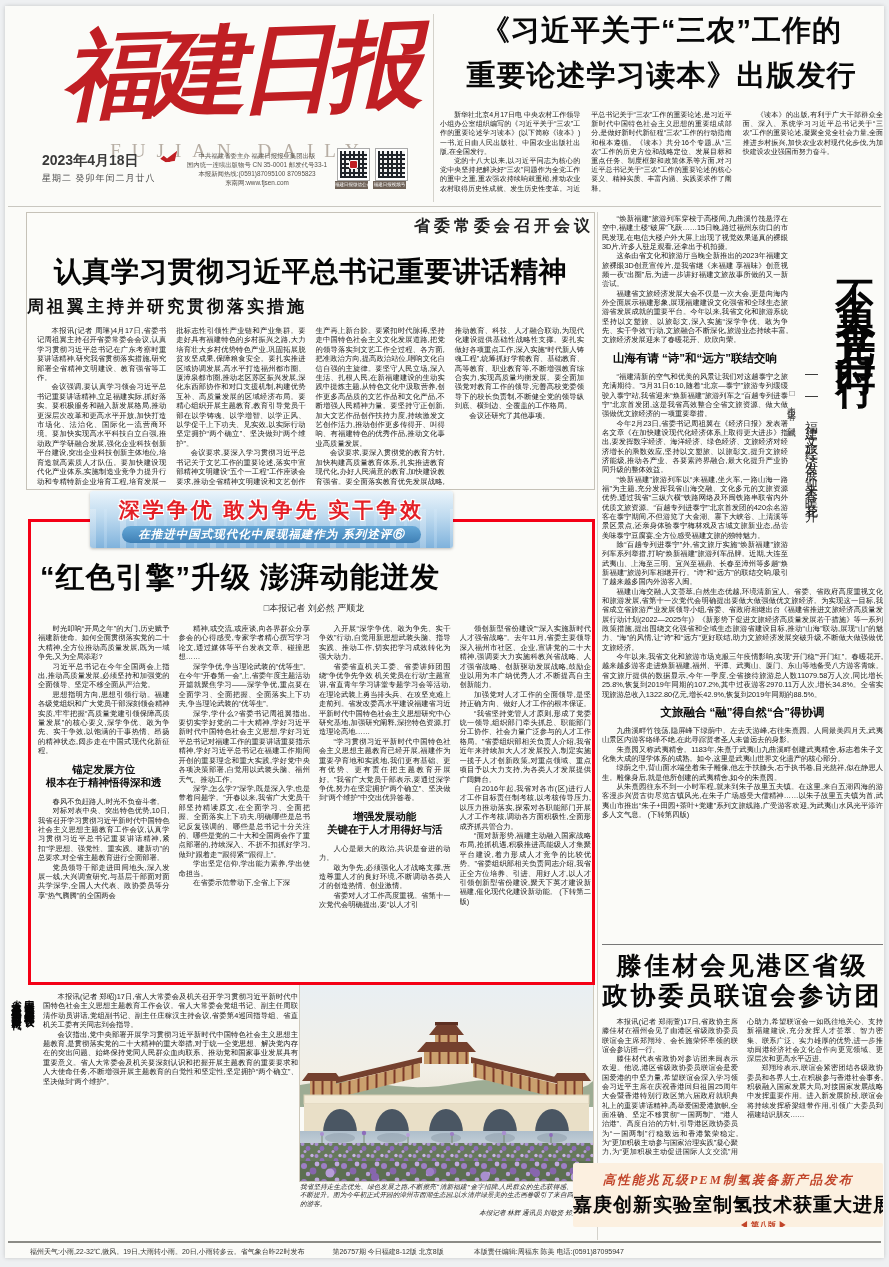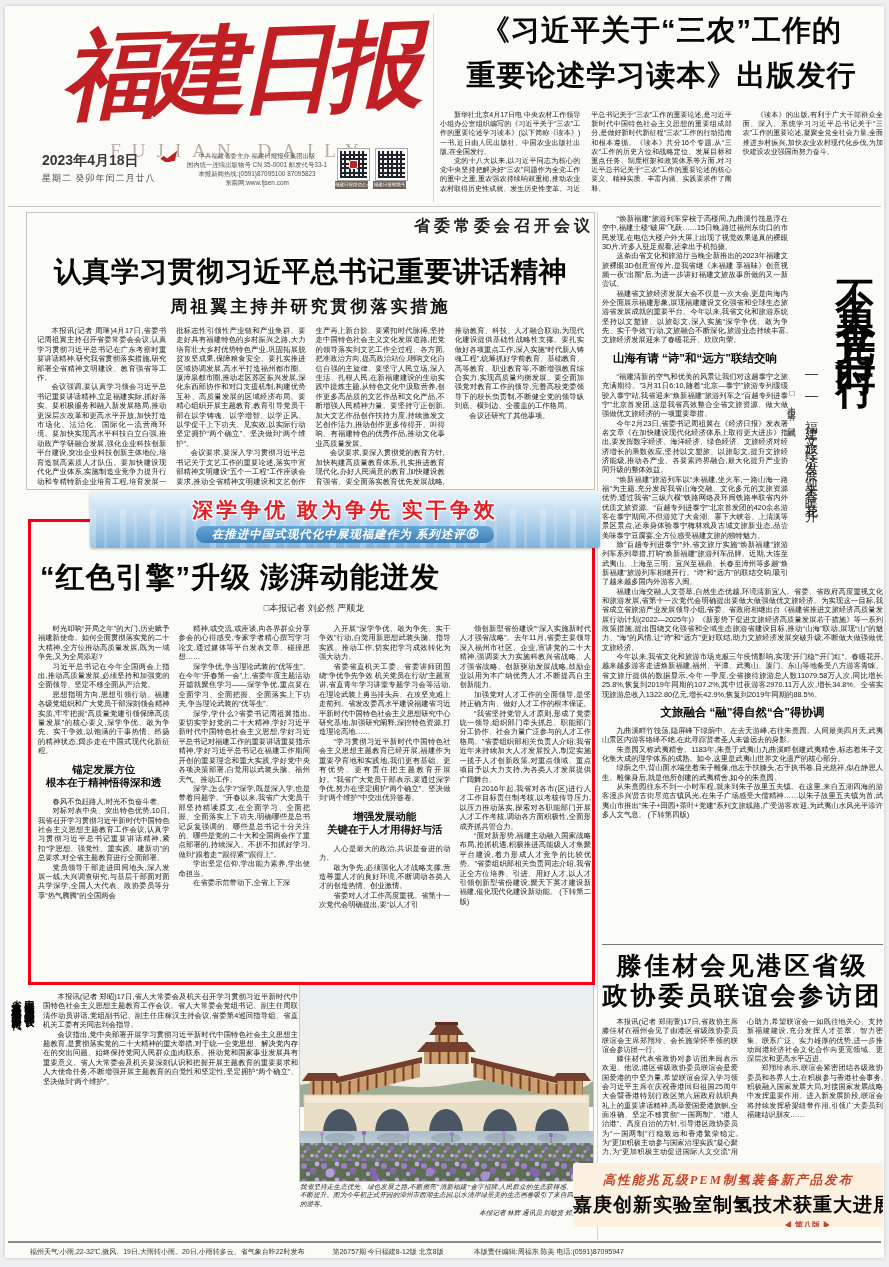--- a/index.html
+++ b/index.html
@@ -38,28 +38,28 @@
   .tr-headline{position:absolute;left:440px;top:8px;width:443px;text-align:center;
     font-weight:900;font-size:29px;line-height:45px;letter-spacing:1px;color:#090909;white-space:nowrap;}
   .tr-body{position:absolute;left:440px;top:110px;width:443px;height:92px;overflow:hidden;
     column-count:3;column-gap:11px;column-fill:auto;}
   .tr-body .para{font-size:7px;line-height:9.2px;}
 
   
   .meet-box{position:absolute;left:26px;top:212px;width:567px;height:276px;border:1px solid #c6c2b8;background:#fcfcf9;}
   .meet-kicker{margin-top:3px;text-align:right;font-size:16px;font-weight:700;letter-spacing:4px;color:#222;}
   .meet-headline{margin-top:16px;text-align:center;font-size:28px;font-weight:900;letter-spacing:0.5px;color:#050505;white-space:nowrap;}
-  .meet-subhead{margin-top:4px;text-align:center;font-family:"Liberation Serif",serif;
+  .meet-subhead{margin-top:4px;font-family:"Liberation Serif",serif;
     font-weight:700;font-size:17px;letter-spacing:3px;color:#111;}
   .meet-body{margin:8px 10px 0 10px;height:162px;overflow:hidden;column-count:4;column-gap:10px;column-fill:auto;}
 
   
   .anno-box{position:absolute;left:28px;top:519px;width:561px;height:460px;
     border:3.5px solid #f40016;z-index:6;pointer-events:none;}
-  .banner{position:absolute;left:90px;top:491px;width:510px;height:57px;z-index:7;
+  .banner{position:absolute;left:90px;top:491px;width:363px;height:57px;z-index:7;
     background:linear-gradient(180deg,#eaf4fb 0%,#bedaef 45%,#7fb2dc 100%);
     border-radius:3px;box-shadow:0 1px 3px rgba(0,0,0,.25);text-align:center;overflow:hidden;}
   .banner:before{content:"";position:absolute;left:0;top:18px;width:100%;height:39px;opacity:.25;
     background:repeating-linear-gradient(90deg,#ffffff 0 6px,transparent 6px 14px,#dceefc 14px 17px,transparent 17px 30px);}
   .banner-l1{position:relative;margin-top:5px;font-size:21px;font-weight:900;letter-spacing:3px;color:#e31f26;
     text-shadow:-1px -1px 0 #fff,1px -1px 0 #fff,-1px 1px 0 #fff,1px 1px 0 #fff,0 0 3px #fff;white-space:nowrap;}
   .banner-l2{position:relative;display:inline-block;margin-top:2px;padding:1px 16px;border-radius:10px;
     background:linear-gradient(180deg,#66a9d8,#3e7fb5);color:#fff;font-size:11.5px;font-weight:700;
     font-family:"Liberation Serif",serif;font-style:italic;letter-spacing:1px;white-space:nowrap;}
   .re-headline{position:absolute;left:40px;top:558px;width:548px;
@@ -99,21 +99,21 @@
     font-size:25px;line-height:30px;letter-spacing:3px;color:#080808;white-space:nowrap;}
   .hk-body{margin-top:6px;height:142px;overflow:hidden;column-count:2;column-gap:9px;column-fill:auto;}
   .hk-body .para{font-size:7.2px;line-height:9.3px;}
 
   
   .pem{position:absolute;left:573px;top:1163px;width:310px;height:64px;background:#fcf0e0;
     border-radius:2px;text-align:center;overflow:hidden;}
   .pem-kicker{margin-top:9px;font-family:"Liberation Serif",serif;font-style:italic;font-weight:700;
     font-size:12.5px;letter-spacing:2px;color:#c2452a;white-space:nowrap;}
   .pem-headline{margin-top:3px;font-size:19px;font-weight:900;letter-spacing:1px;color:#060606;white-space:nowrap;}
-  .pem-ref{margin-top:2px;text-align:right;padding-right:52px;font-size:8.5px;color:#c2452a;font-weight:700;}
+  .pem-ref{margin-top:2px;text-align:right;padding-right:96px;font-size:8.5px;color:#c2452a;font-weight:700;}
 
   
   .foot-line{position:absolute;left:8px;top:1241px;width:873px;height:2px;background:#8b8b86;}
   .footer{position:absolute;left:30px;top:1247px;width:832px;display:flex;font-size:7px;color:#33332f;white-space:nowrap;}
   .footer span{display:inline-block;}
   .foot-issue{margin-left:28px;}
   .foot-editor{margin-left:30px;}
 </style>
 </head>
 <body>

